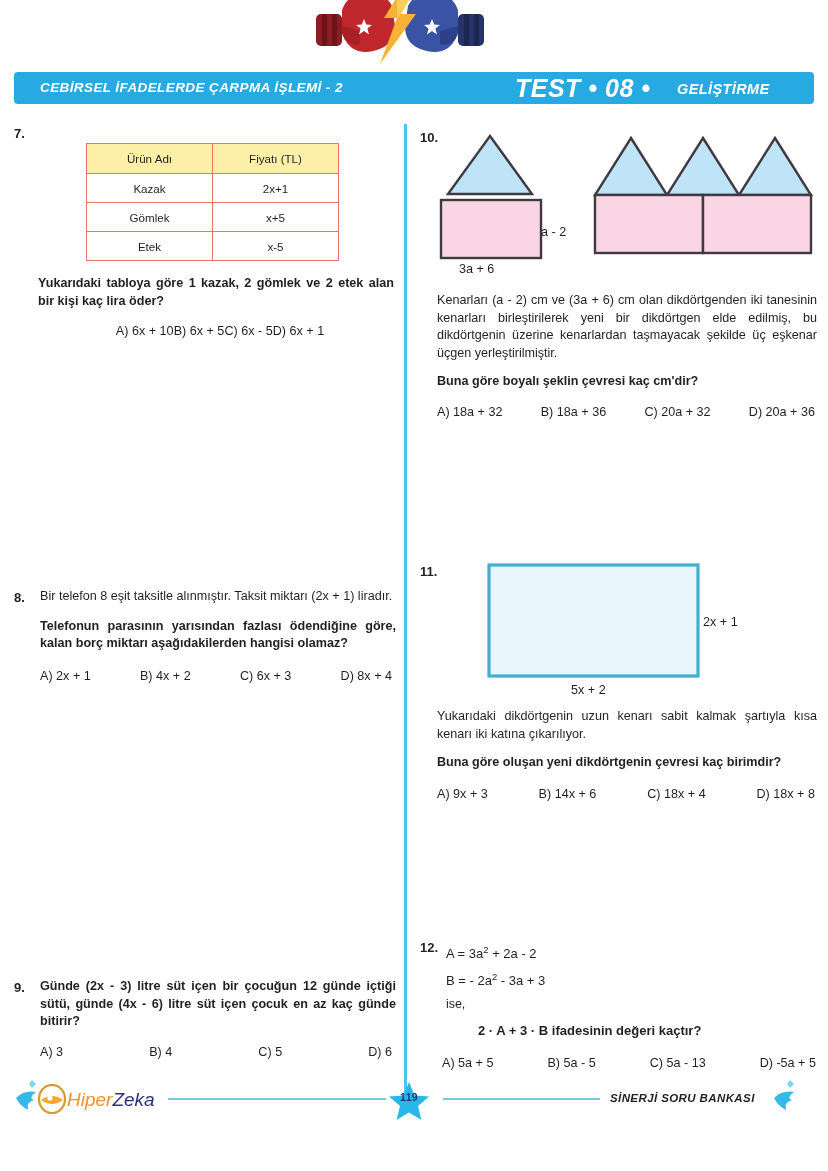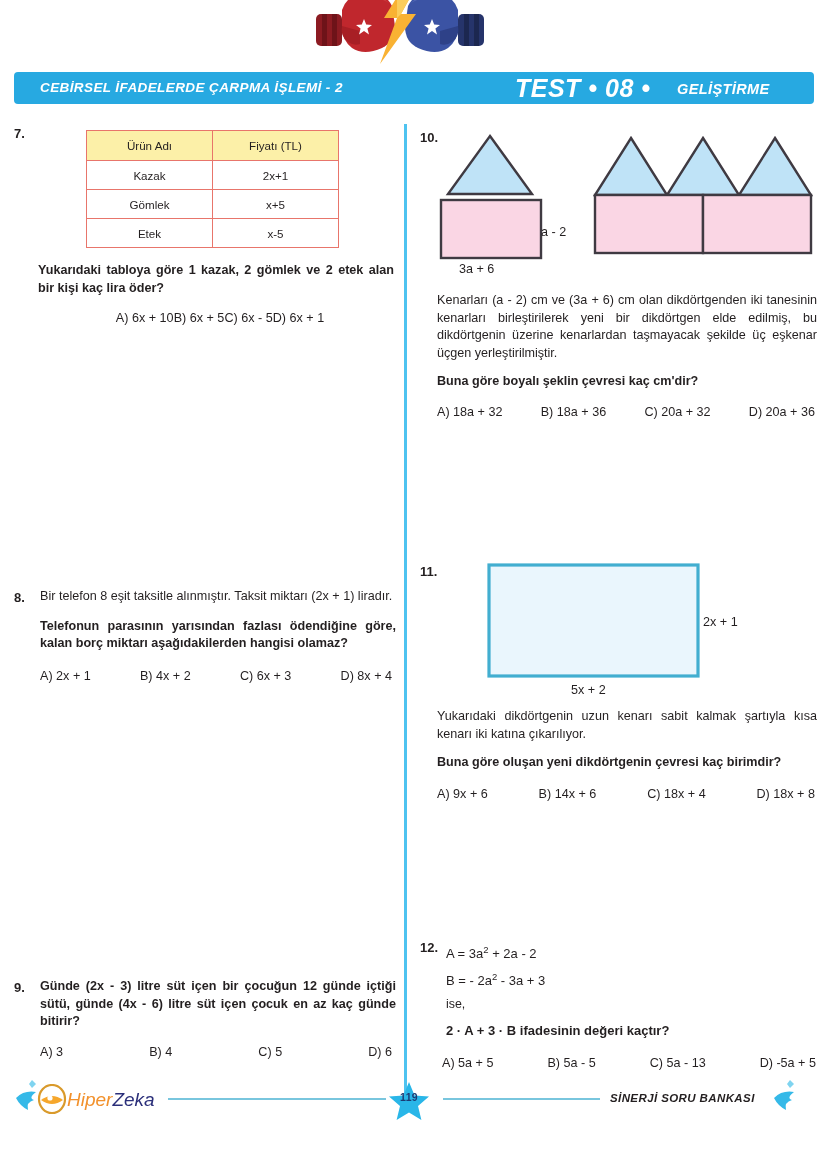--- a/index.html
+++ b/index.html
@@ -280,21 +280,21 @@
 
       <path d="M112 0 L86 42 L99 42 L82 88 L118 38 L103 38 L124 0 Z" fill="#f9b233"></path>
       <path d="M112 0 L99 21 L99 42 L103 38 L124 0 Z" fill="#fbcd5c"></path>
     </svg>
   </div>
 
   <div class="col-divider"></div>
 
   <div class="q" style="left:14px; top:126px; width:380px;">
     <div class="qnum" style="left:0; top:0;">7.</div>
-    <div class="qbody" style="left:72px; top:4px; width:308px;">
+    <div class="qbody" style="left:72px; top:17px; width:308px;">
 
       <table class="prod-table">
         <tbody>
             <tr>
           <th>Ürün Adı</th>
           <th>Fiyatı (TL)</th>
         </tr>
         <tr>
           <td>Kazak</td>
           <td>2x+1</td>
@@ -391,34 +391,34 @@
       <rect x="3" y="3" width="209" height="111" fill="#eaf6fd" stroke="#42aed0" stroke-width="3.2"></rect>
     </svg>
   </div>
   <div class="fig-label" style="left:703px; top:615px;">2x + 1</div>
   <div class="fig-label" style="left:571px; top:683px;">5x + 2</div>
 
   <div class="qbody" style="position:absolute; left:437px; top:708px; width:380px;">
     <div class="qtext">Yukarıdaki dikdörtgenin uzun kenarı sabit kalmak şartıyla kısa kenarı iki katına çıkarılıyor.</div>
     <div class="qtext bold" style="margin-top:11px;">Buna göre oluşan yeni dikdörtgenin çevresi kaç birimdir?</div>
     <div class="opts" style="width:378px; justify-content:space-between; margin-top:15px;">
-      <span>A) 9x + 6</span>
+      <span>A) 9x + 3</span>
       <span>B) 14x + 6</span>
       <span>C) 18x + 4</span>
       <span>D) 18x + 8</span>
     </div>
   </div>
 
   <div class="q" style="left:420px; top:938px; width:400px;">
     <div class="qnum" style="left:0; top:2px;">12.</div>
     <div class="qbody" style="left:26px; top:0; width:374px;">
       <div class="alg"><span>A = 3a</span><sup>2</sup><span> + 2a - 2</span></div>
       <div class="alg"><span>B = - 2a</span><sup>2</sup><span> - 3a + 3</span></div>
       <div class="alg" style="font-size:12.4px;">ise,</div>
-      <div class="alg bold" style="margin-top:3px;">2 · A + 3 · B ifadesinin değeri kaçtır?</div>
+      <div class="alg bold" style="margin-top:3px;margin-left:32px;">2 · A + 3 · B ifadesinin değeri kaçtır?</div>
       <div class="opts" style="width:374px; justify-content:space-between; margin-top:14px; margin-left:-4px;">
         <span>A) 5a + 5</span>
         <span>B) 5a - 5</span>
         <span>C) 5a - 13</span>
         <span>D) -5a + 5</span>
       </div>
     </div>
   </div>
 
   <div class="bird-left">

